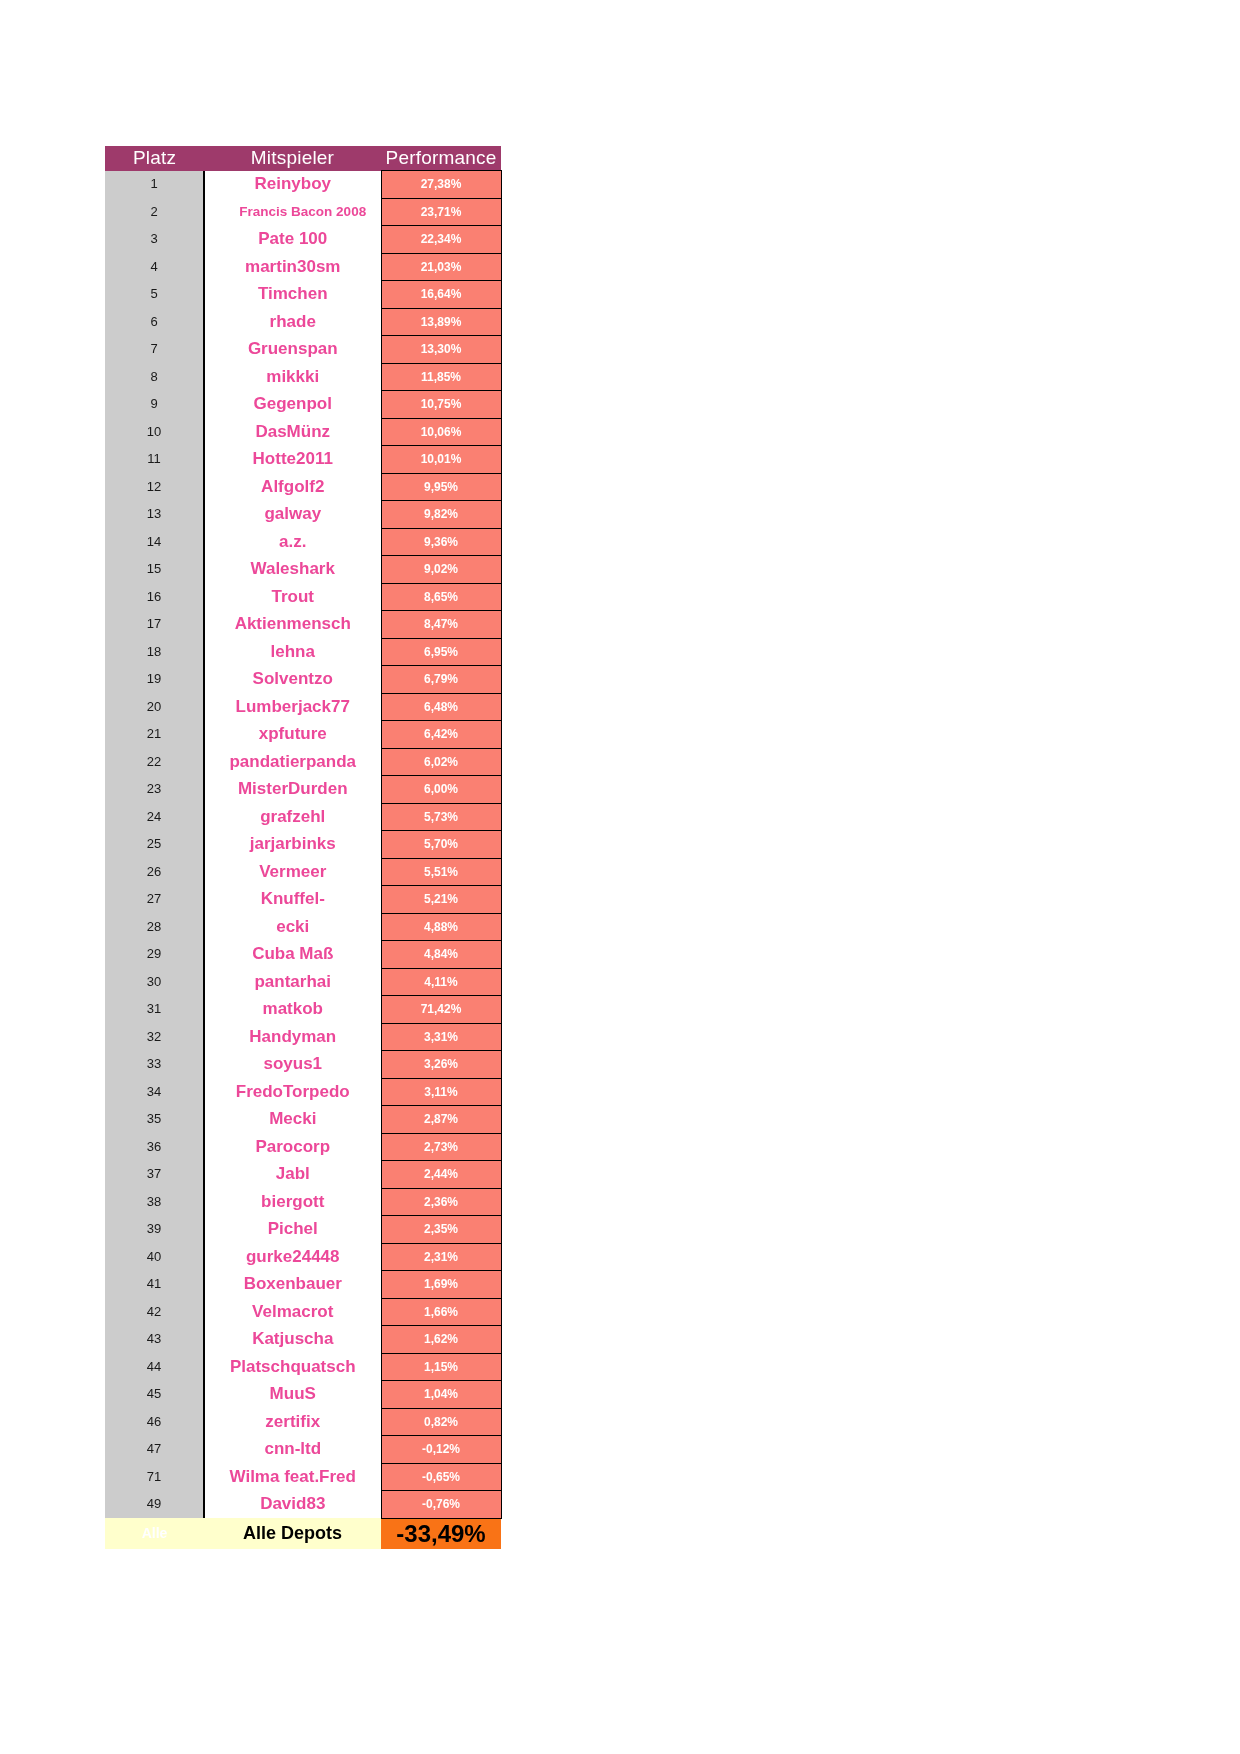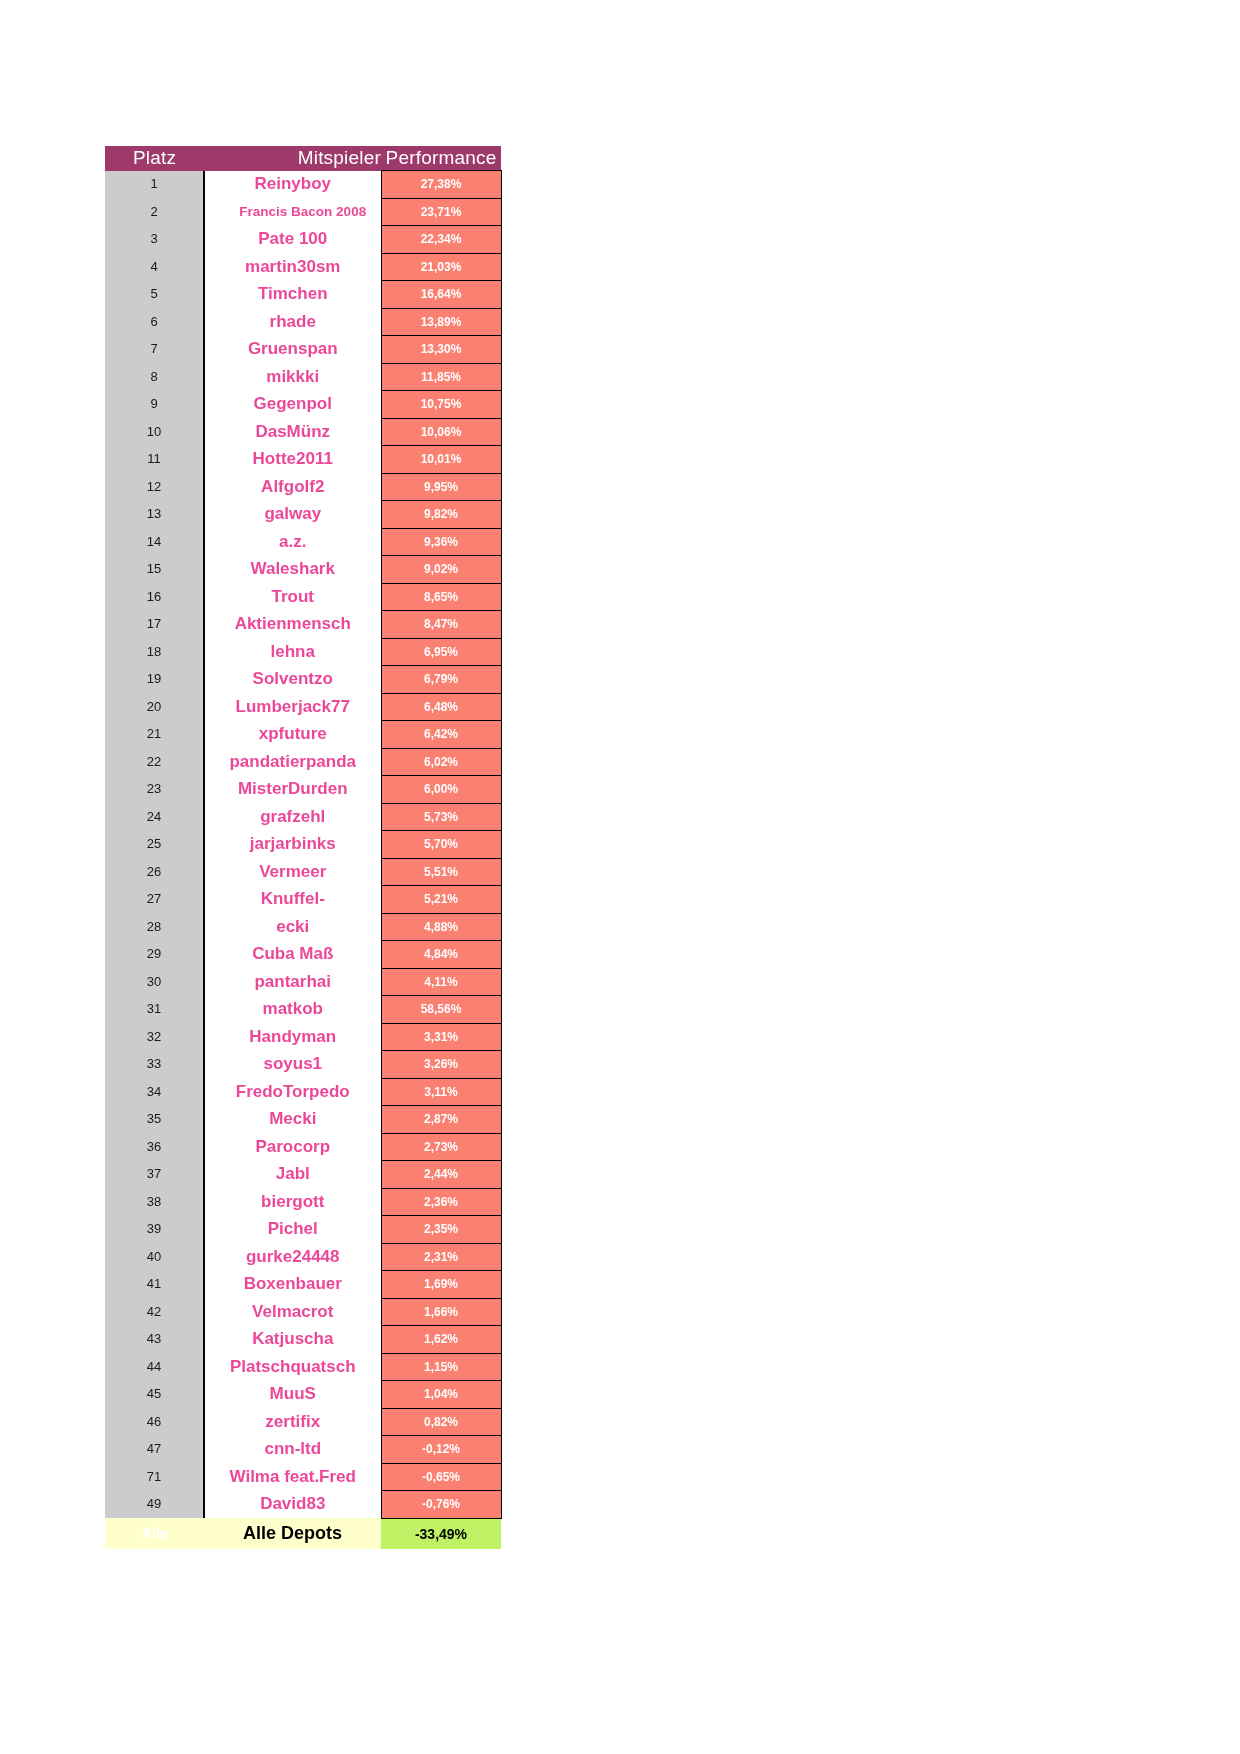--- a/index.html
+++ b/index.html
@@ -39,21 +39,21 @@
     font-weight: normal;
     font-size: 19px;
     line-height: 24px;
     height: 24px;
     padding: 0;
     text-align: center;
     letter-spacing: 0.2px;
     margin-top: 15px;
   }
   thead th.h-platz  { text-align: center; }
-  thead th.h-name   { text-align: right; }
+  thead th.h-name   { text-align: center; }
   thead th.h-perf   { }
 
   
   tbody tr { height: 26.5px; }
 
   td {
     padding: 0;
     font-size: 16px;
     line-height: 26.5px;
     height: 26.5px;
@@ -106,24 +106,24 @@
     font-weight: bold;
   }
   tr.total td.name {
     background: #ffffcc;
     color: #000000;
     font-weight: bold;
     font-size: 18px;
     text-align: center;
   }
   tr.total td.perf {
-    background: #bef264;
+    background: #f97316;
     color: #000000;
     font-weight: bold;
-    font-size: 14px;
+    font-size: 24px;
     text-align: center;
     border: 0;
   }
 </style>
 </head>
 <body>
 
 <div id="ranking-wrap">
   <table class="ranking">
     <colgroup>
@@ -285,21 +285,21 @@
           <td class="perf">4,84%</td>
         </tr>
         <tr>
           <td class="platz">30</td>
           <td class="name">pantarhai</td>
           <td class="perf">4,11%</td>
         </tr>
         <tr>
           <td class="platz">31</td>
           <td class="name">matkob</td>
-          <td class="perf">58,56%</td>
+          <td class="perf">71,42%</td>
         </tr>
         <tr>
           <td class="platz">32</td>
           <td class="name">Handyman</td>
           <td class="perf">3,31%</td>
         </tr>
         <tr>
           <td class="platz">33</td>
           <td class="name">soyus1</td>
           <td class="perf">3,26%</td>

